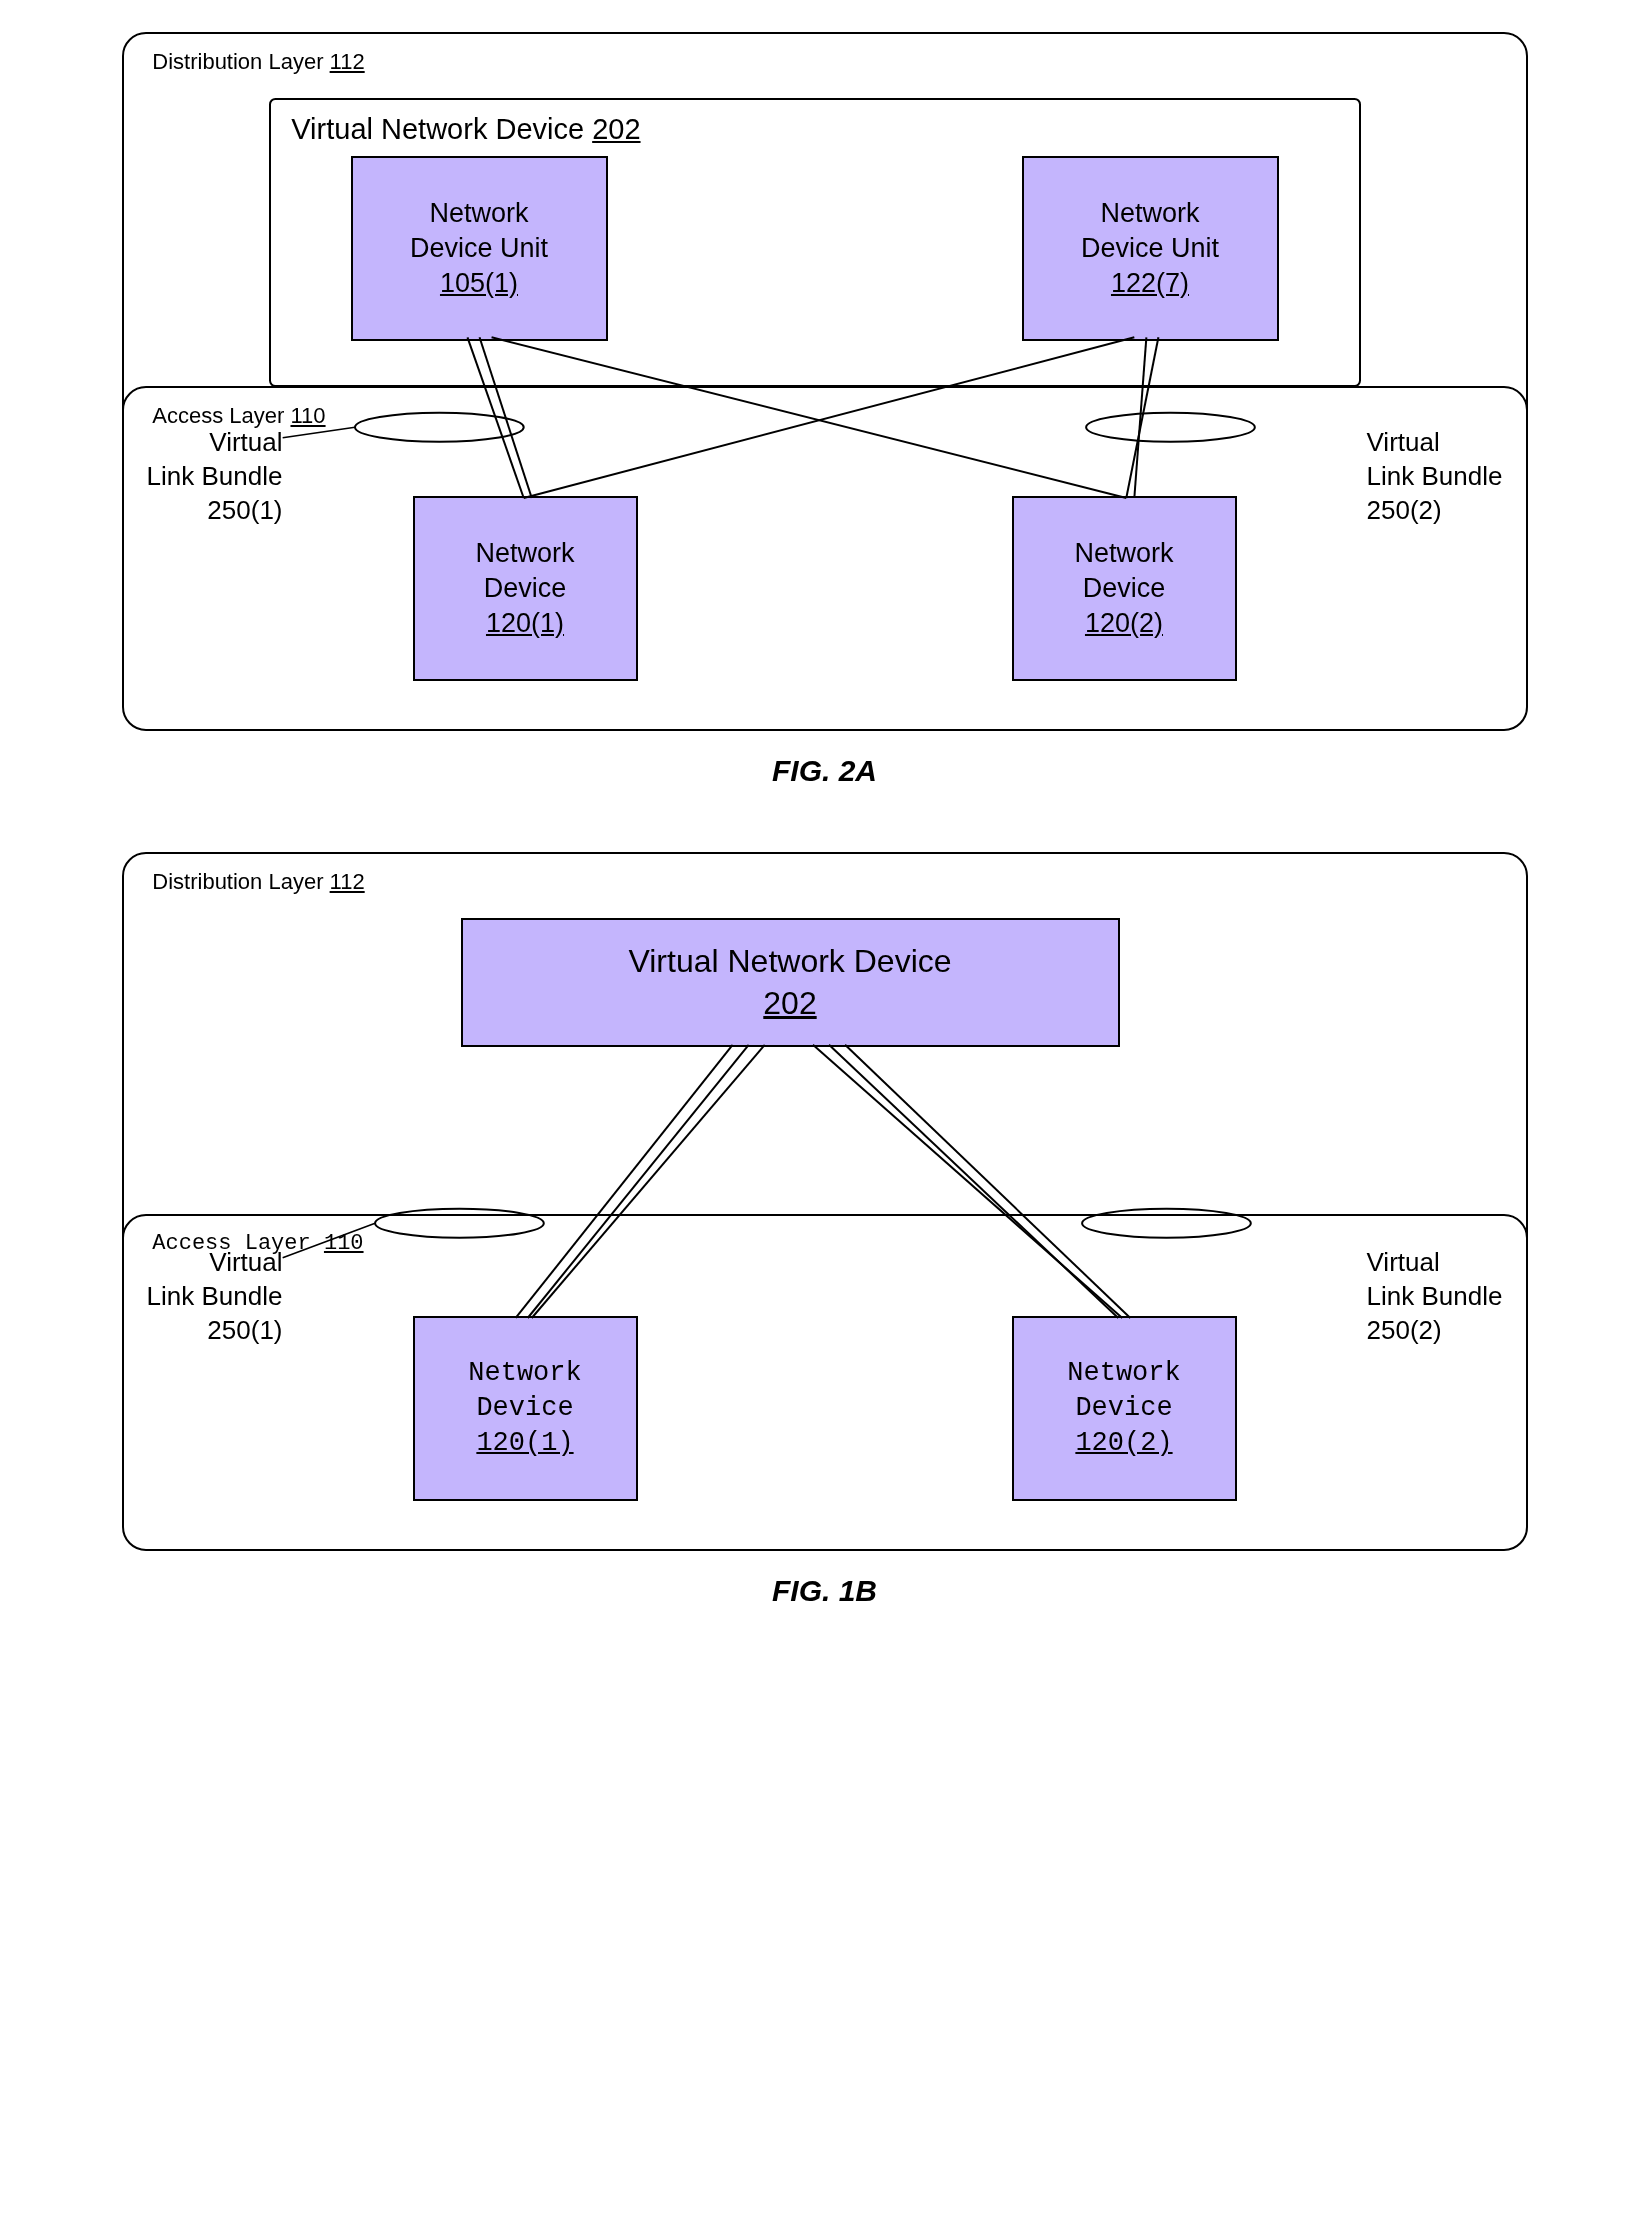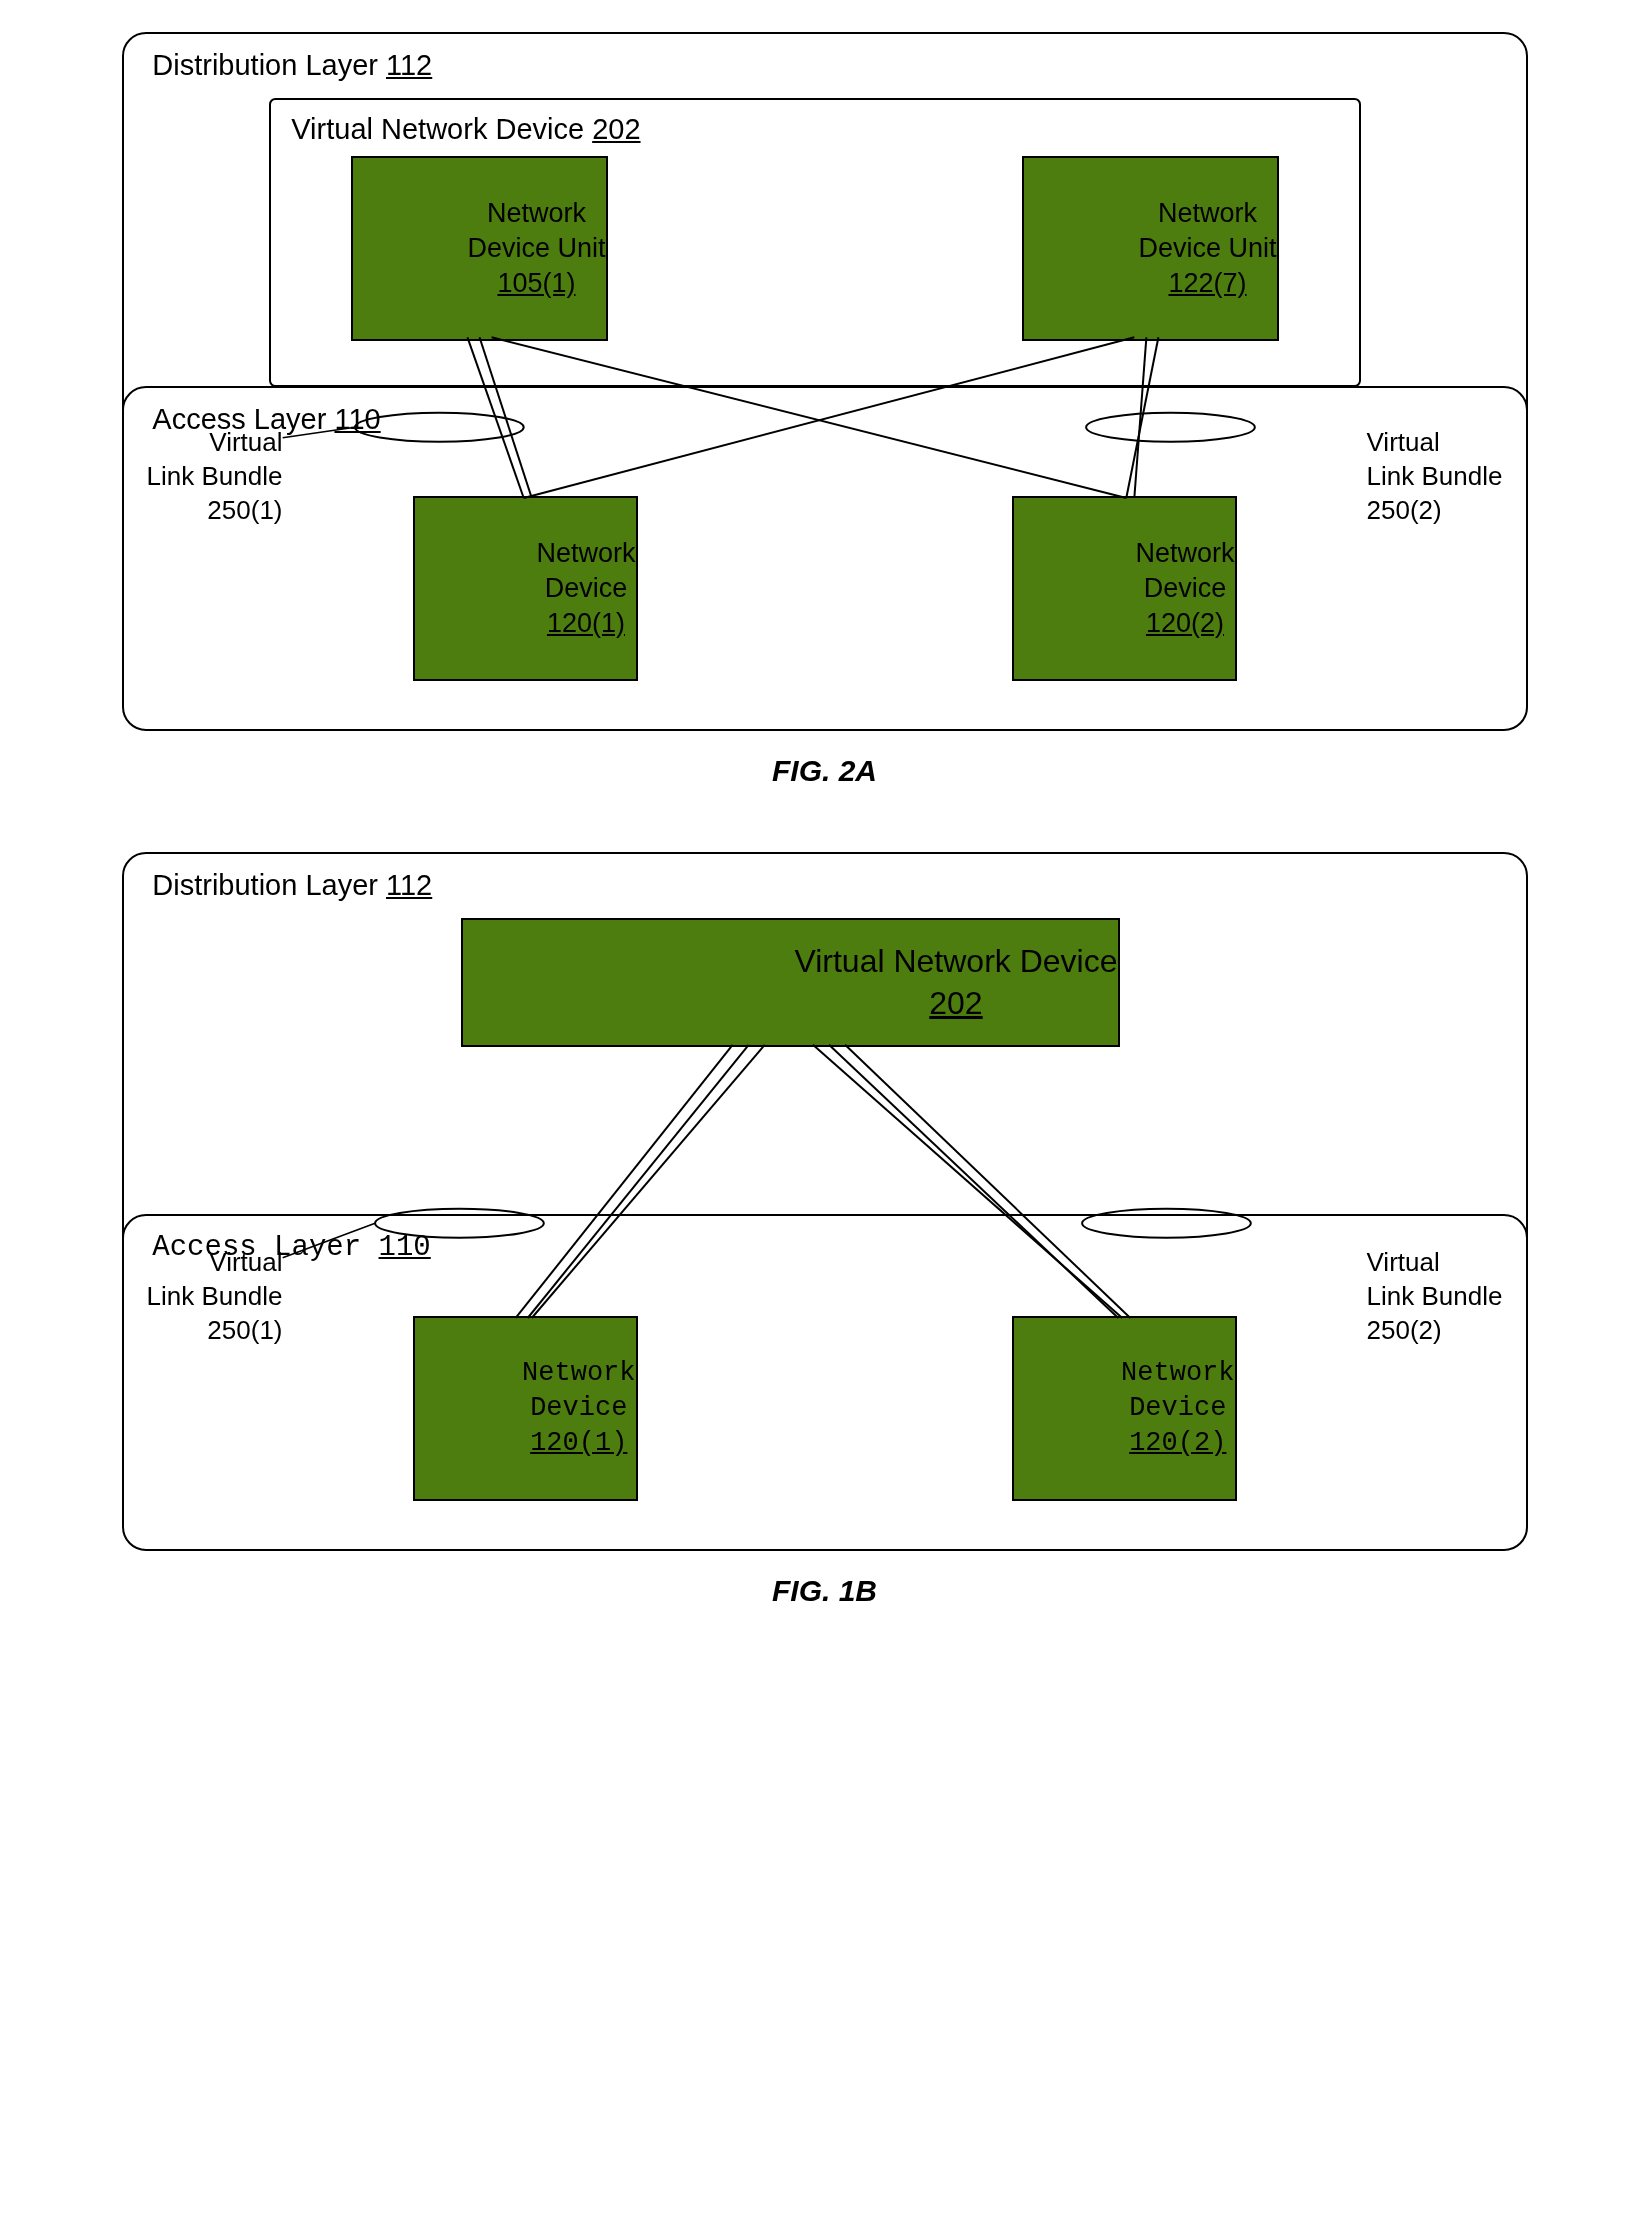--- a/index.html
+++ b/index.html
@@ -36,21 +36,21 @@
 
     
     .outer-box {
       border: 2.4px solid #000;
       border-radius: 24px;
       position: relative;
       background: #fff;
     }
 
     .box-label {
-      font-size: 29px;
+      font-size: 22px;
       position: absolute;
       top: 14.5px;
       left: 24px;
       background: #fff;
       padding: 0 4.8px;
     }
 
     .box-label u {
       text-decoration: underline;
     }
@@ -59,24 +59,24 @@
     .inner-box {
       border: 2.4px solid #000;
       border-radius: 6.4px;
       position: relative;
       background: #fff;
     }
 
     
     .device-box {
       border: 2.4px solid #000;
-      background: #4d7c0f;
+      background: #c4b5fd;
       display: flex;
       align-items: center;
-      justify-content: flex-end;
+      justify-content: center;
       text-align: center;
       font-size: 27px;
       line-height: 1.3;
     }
 
     .fig2a-dist-layer {
       width: 1406px;
       height: 442px;
       position: relative;
     }

